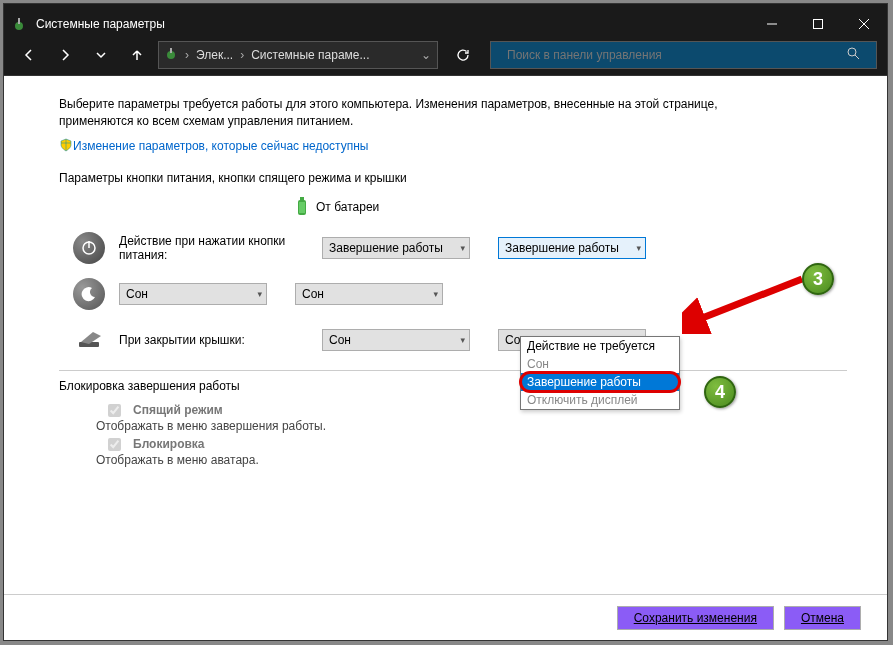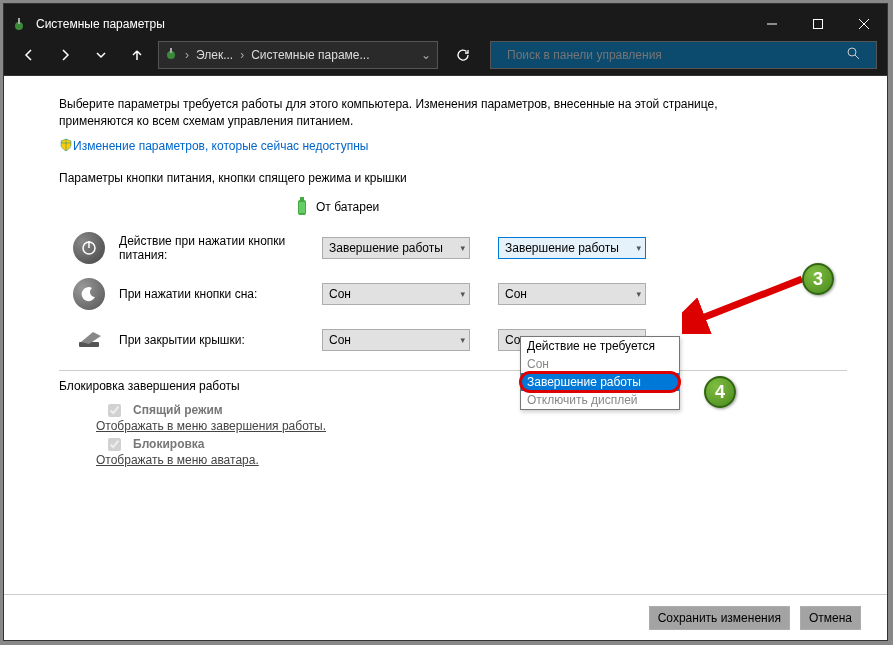--- a/index.html
+++ b/index.html
@@ -42,23 +42,23 @@
   .dropdown-open { position: absolute; left: 516px; top: 260px; width: 160px; border: 1px solid #767676; background: #fff; z-index: 5; box-shadow: 1px 2px 4px rgba(0,0,0,0.2); }
   .dropdown-open .opt { padding: 2px 6px; font-size: 12px; }
   .dropdown-open .opt.selected { background: #0078d7; color: #fff; }
   .dropdown-open .opt.selected.ringed { position: relative; }
   .dropdown-open .opt.selected.ringed::after { content:""; position:absolute; inset:-2px; border:3px solid #d00; border-radius:12px; pointer-events:none; }
   .dropdown-open .opt.dim { color: #888; }
   .hr { border: none; border-top: 1px solid #ccc; margin: 10px 0 8px 0; }
   .shutdown-section .chk-row { display: flex; align-items: flex-start; gap: 12px; margin: 4px 0 2px 18px; padding-left: 31px; }
   .chk { width: 13px; height: 13px; margin-top: 1px; accent-color:#888;}
   .chk-label { font-weight: 600; font-size: 12px; color: #777; }
-  .chk-desc { margin-left: 37px; font-size: 12px; color: #444; text-decoration: underline; }
+  .chk-desc { margin-left: 37px; font-size: 12px; color: #444; }
   .footer { position: absolute; bottom: 0; left: 0; right: 0; height: 46px; border-top: 1px solid #ccc; display: flex; align-items: center; justify-content: flex-end; gap: 10px; padding: 0 26px; background: #fff; }
-  .btn { border: 1px solid #adadad; background: #a3a3a3; padding: 4px 8px; font-size: 12px; }
+  .btn { border: 1px solid #adadad; background: #8b5cf6; padding: 4px 16px; font-size: 12px; text-decoration: underline; }
   
   .callout { position: absolute; width: 32px; height: 32px; border-radius: 50%; background: radial-gradient(circle at 35% 30%, #7fbd3f, #4a8a1f); border:2px solid #2f6510; color: #fff; font-weight: bold; font-size: 18px; display: flex; align-items: center; justify-content: center; box-shadow: 1px 1px 3px rgba(0,0,0,0.4); z-index: 10; }
   .callout-3 { left: 798px; top: 187px; }
   .callout-4 { left: 700px; top: 300px; }
   .arrow { position: absolute; z-index: 9; }
 </style>
 </head>
 <body>
 
 <div class="window">
@@ -183,21 +183,20 @@
       </div>
     </div>
 
     
     <div class="row">
       <div class="row-icon sleep-icon">
           <svg width="18" height="18" viewBox="0 0 18 18">
             <path d="M12 3 A7 7 0 1 0 15 12 A5 5 0 0 1 12 3 Z" fill="#fff"></path>
           </svg>
         </div>
-      <span class="row-label">При нажатии кнопки сна:</span>
       <div class="dropdown">
         <span>Сон</span>
         <span class="chev-down">▾</span>
       </div>
       <div class="spacer"></div>
       <div class="dropdown">
         <span>Сон</span>
         <span class="chev-down">▾</span>
       </div>
     </div>

